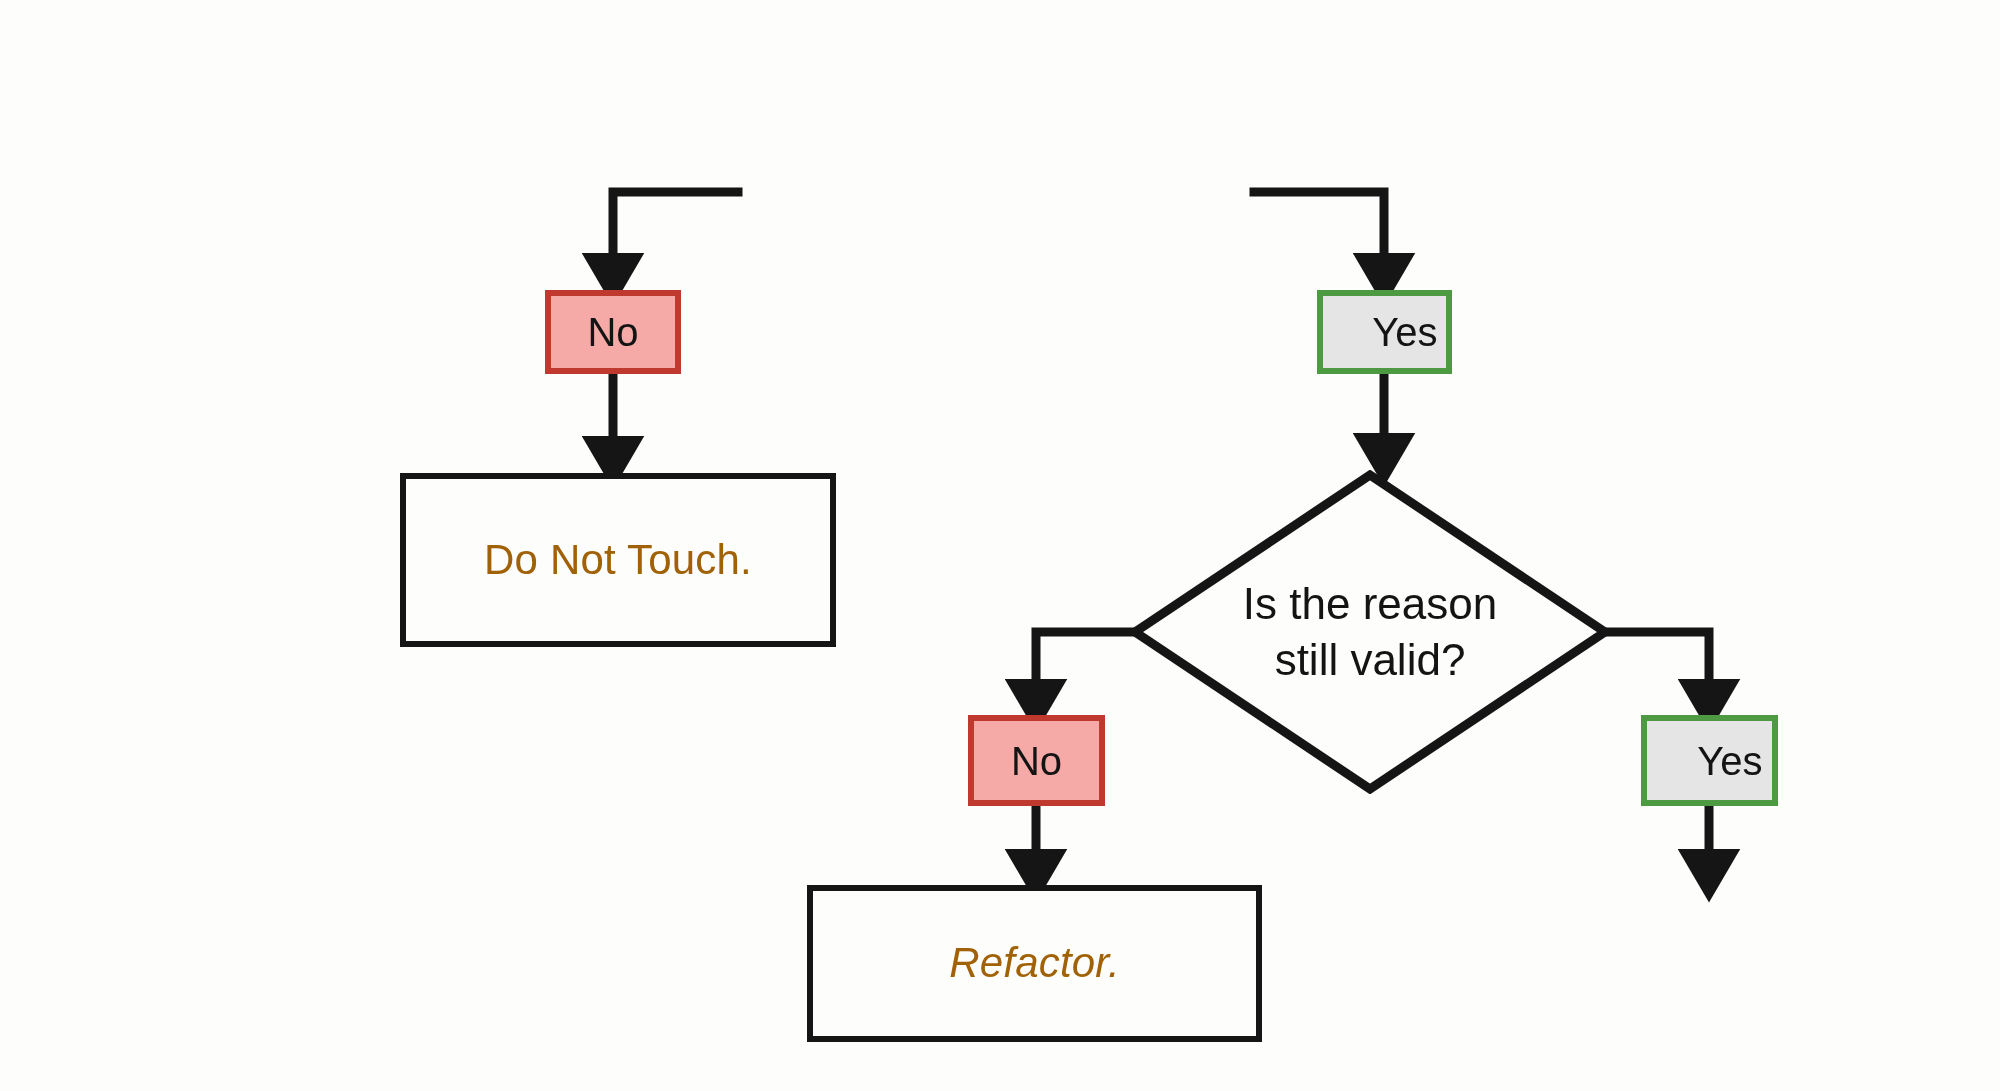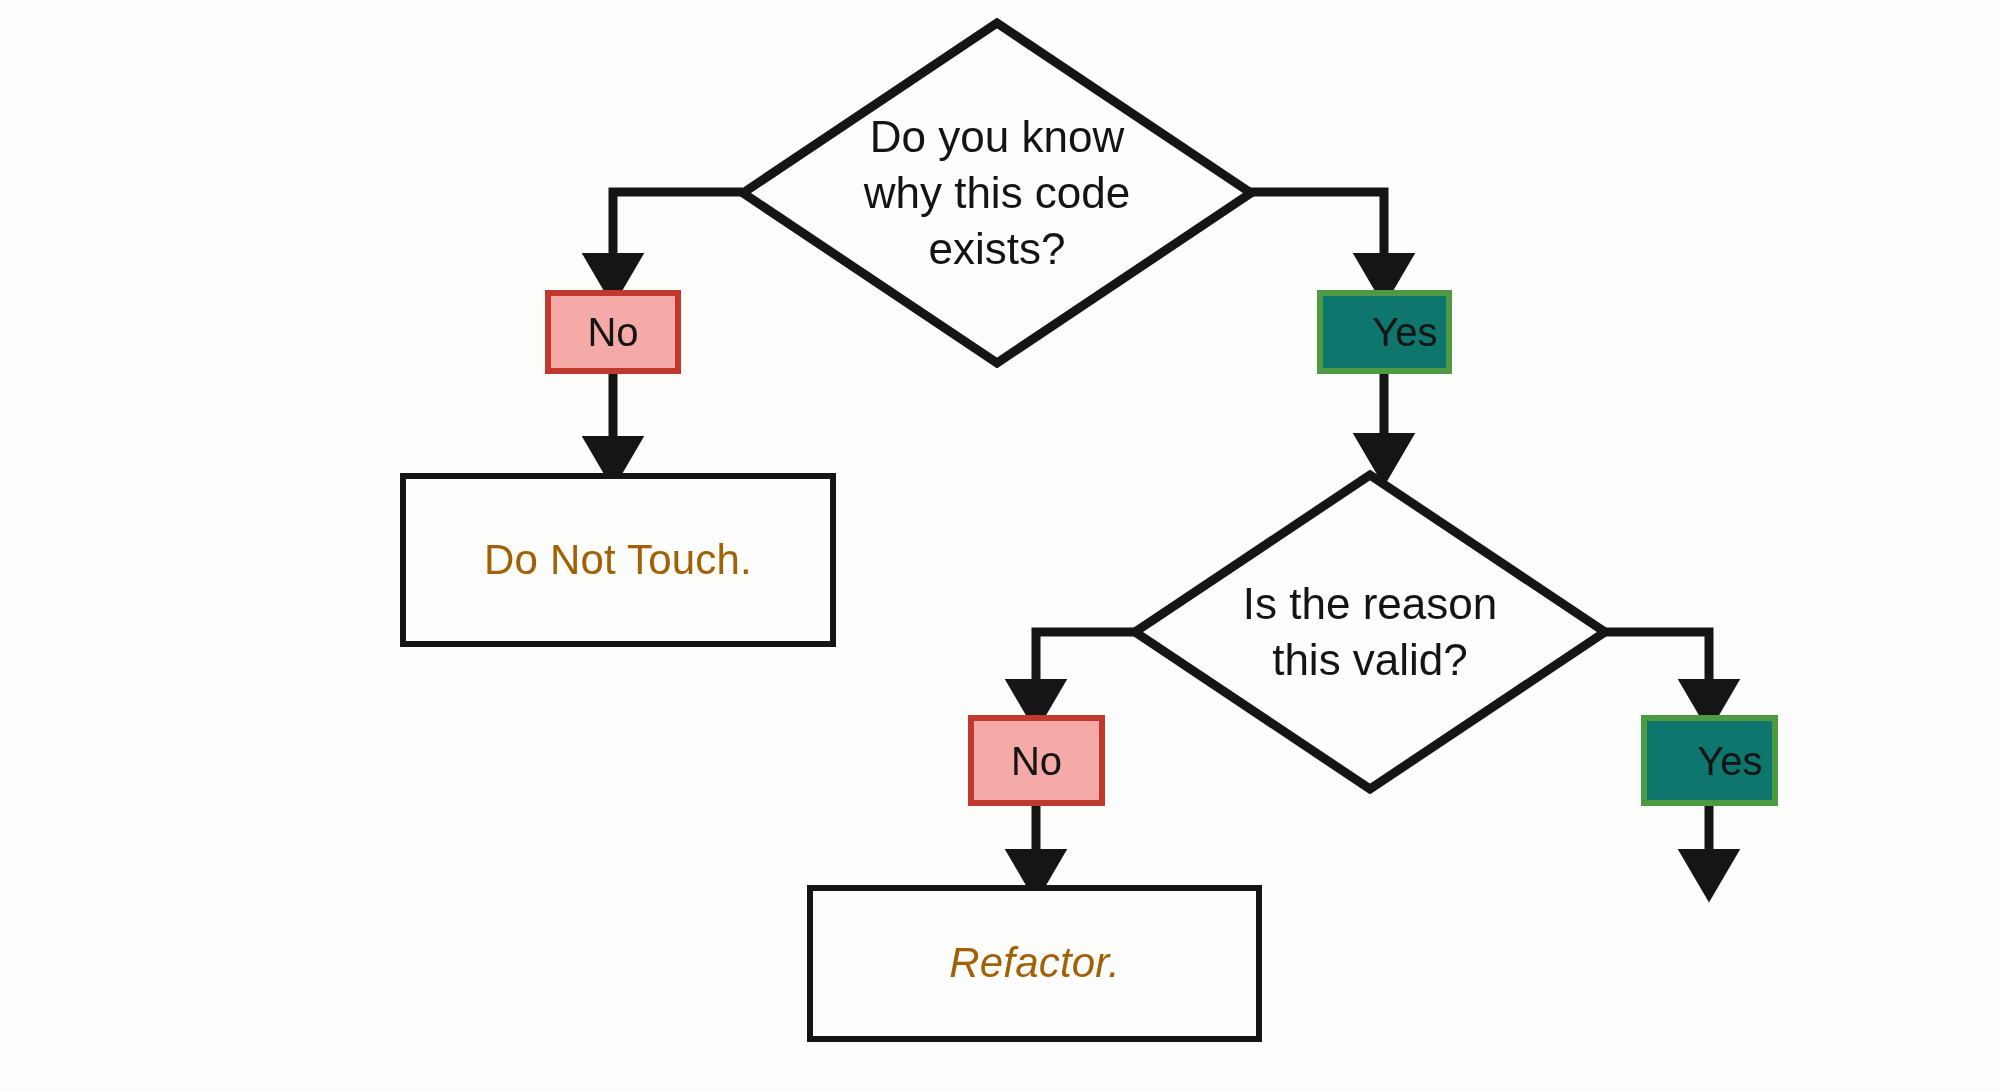--- a/index.html
+++ b/index.html
@@ -53,21 +53,21 @@
   .pill .label {
     font-size: 40px;
     line-height: 1;
     color: #141414;
   }
   .pill-no {
     background: #f6aaa7;
     border-color: #c0392f;
   }
   .pill-yes {
-    background: #0f766e;
+    background: #e5e5e5;
     border-color: #4e9a43;
     padding-left: 41px;
   }
   
   .decision {
     position: absolute;
   }
   .decision svg {
     position: absolute;
     left: 0;
@@ -112,47 +112,39 @@
 
     <path d="M 1134 632 L 1036 632 L 1036 702" fill="none" stroke="#151515" stroke-width="9" stroke-linecap="square" stroke-linejoin="miter" marker-end="url(#arrowhead)"></path>
 
     <path d="M 1606 632 L 1709 632 L 1709 702" fill="none" stroke="#151515" stroke-width="9" stroke-linecap="square" stroke-linejoin="miter" marker-end="url(#arrowhead)"></path>
 
     <path d="M 1036 806 L 1036 872" fill="none" stroke="#151515" stroke-width="9" stroke-linecap="square" marker-end="url(#arrowhead)"></path>
 
     <path d="M 1709 806 L 1709 872" fill="none" stroke="#151515" stroke-width="9" stroke-linecap="square" marker-end="url(#arrowhead)"></path>
   </svg>
 
-  <div class="decision" style="left:738px; top:18px; width:518px; height:350px;">
-    <svg width="518" height="350" viewBox="0 0 518 350" xmlns="http://www.w3.org/2000/svg">
-      <polygon points="259,5 513,175 259,345 5,175" fill="#fdfdfb" stroke="#151515" stroke-width="9" stroke-linejoin="miter"></polygon>
-    </svg>
-    <div class="label">Do you know
-why this code
-exists?</div>
-  </div>
 
   <div class="node pill pill-no" style="left:545px; top:290px; width:136px; height:84px;">
     <span class="label">No</span>
   </div>
 
   <div class="node pill pill-yes" style="left:1317px; top:290px; width:135px; height:84px;">
     <span class="label">Yes</span>
   </div>
 
   <div class="node proc" style="left:400px; top:473px; width:436px; height:174px;">
     <span class="label">Do Not Touch.</span>
   </div>
 
   <div class="decision" style="left:1130px; top:470px; width:480px; height:324px;">
     <svg width="480" height="324" viewBox="0 0 480 324" xmlns="http://www.w3.org/2000/svg">
       <polygon points="240,5 475,162 240,319 5,162" fill="#fdfdfb" stroke="#151515" stroke-width="9" stroke-linejoin="miter"></polygon>
     </svg>
     <div class="label">Is the reason
-this valid?</div>
+still valid?</div>
   </div>
 
   <div class="node pill pill-no" style="left:968px; top:715px; width:137px; height:91px;">
     <span class="label">No</span>
   </div>
 
   <div class="node pill pill-yes" style="left:1641px; top:715px; width:137px; height:91px;">
     <span class="label">Yes</span>
   </div>
 

